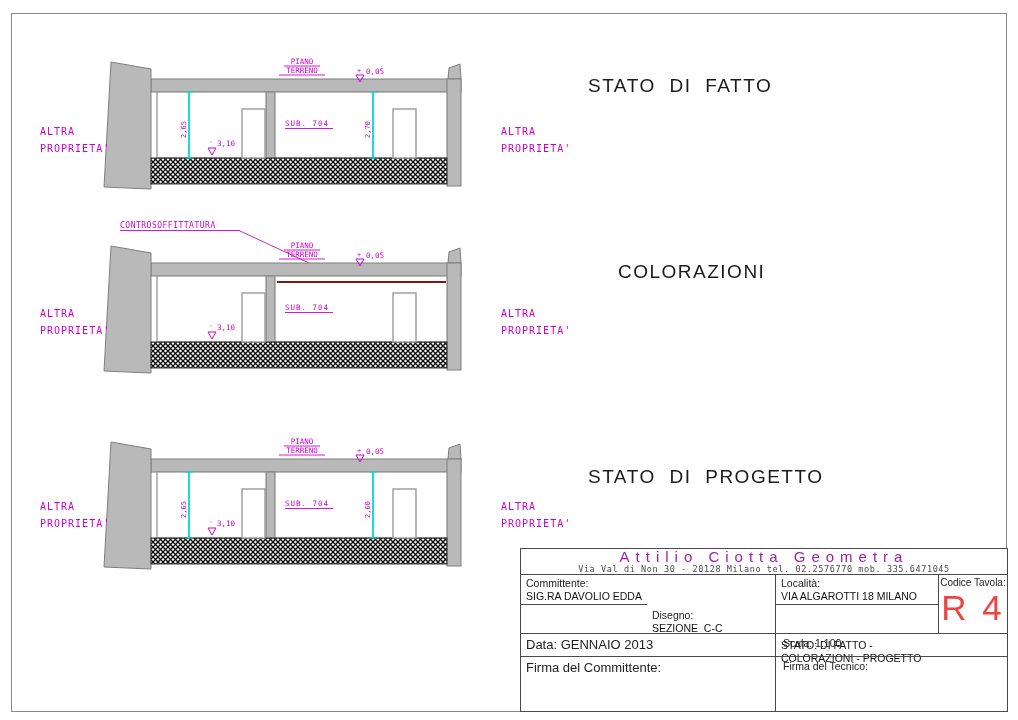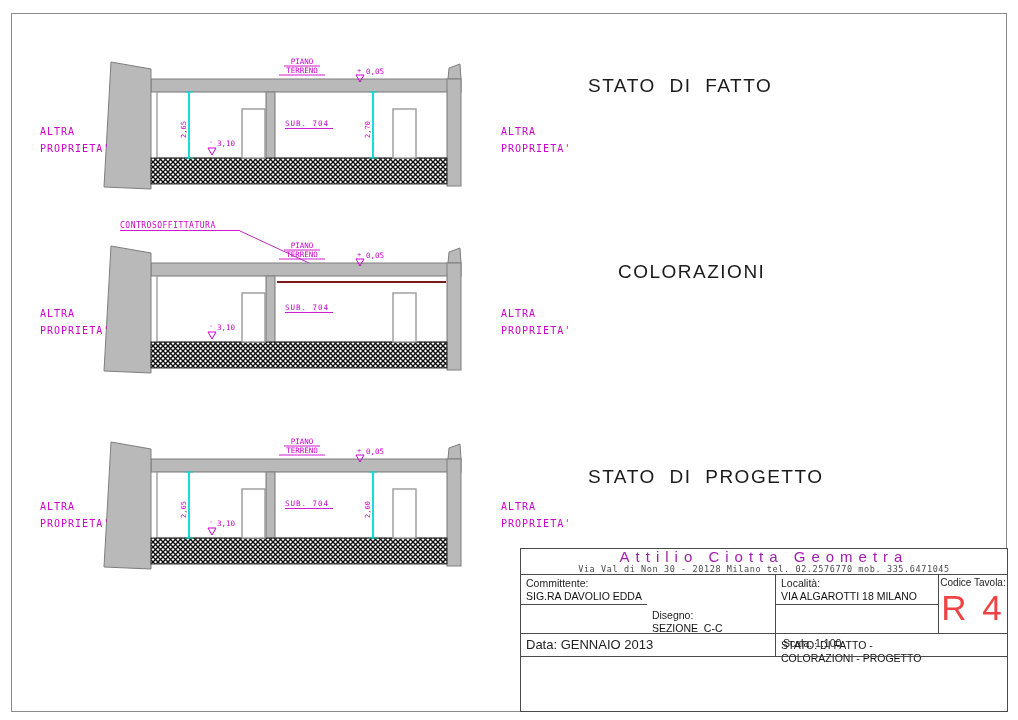--- a/index.html
+++ b/index.html
@@ -271,13 +271,17 @@
     </div>
     <div class="tb-col-r">
       <div class="codice-label">Codice Tavola:</div>
       <div class="codice-value">R 4</div>
     </div>
   </div>
   <div class="tb-row tb-rowC">
     <div class="tb-c-left"><span>Data:</span> <span>GENNAIO 2013</span></div>
     <div class="tb-c-right"><span>Scala:</span> <span>1:100</span></div>
   </div>
+  <div class="tb-row tb-rowD">
+    <div class="tb-c-left">Firma del Committente:</div>
+    <div class="tb-c-right">Firma del Tecnico:</div>
+  </div>
 </div>
 
 </body></html>

